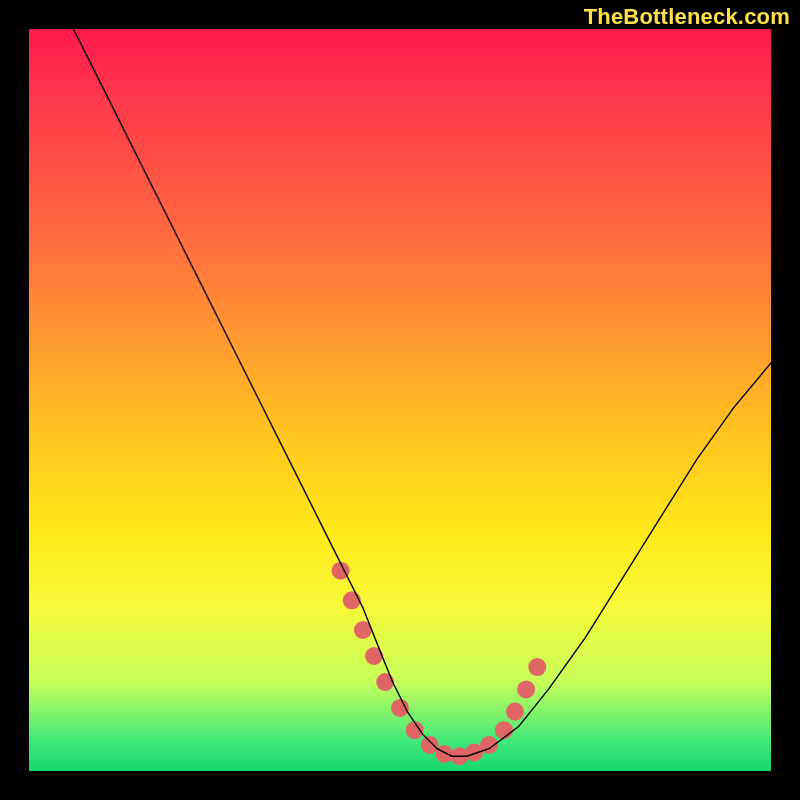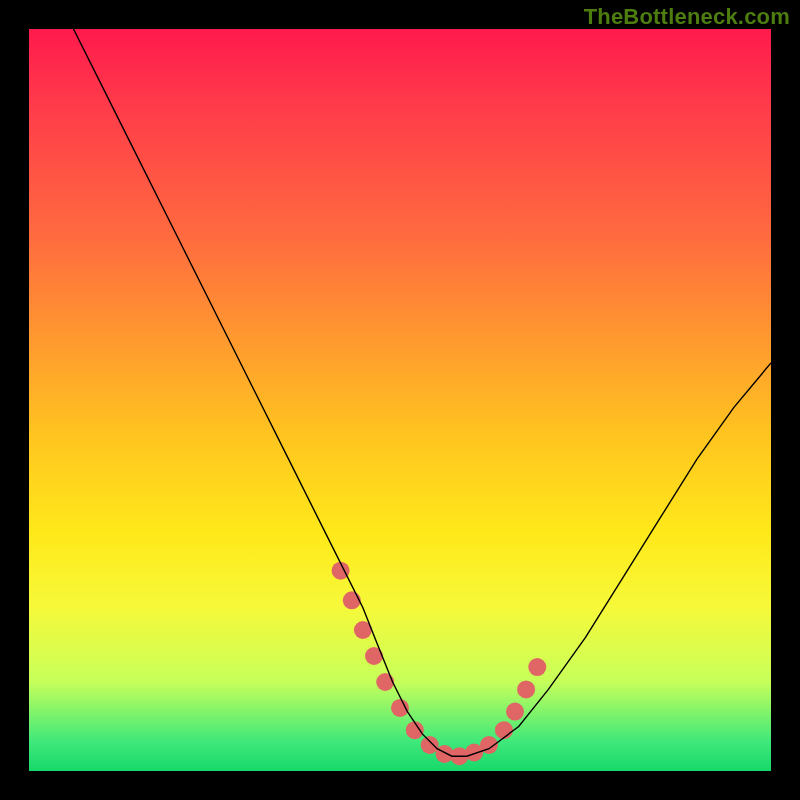--- a/index.html
+++ b/index.html
@@ -39,21 +39,21 @@
       #40e87a 96%,
       #17d86a 100%
     );
   }
   .watermark {
     position: absolute;
     top: 4px;
     right: 10px;
     font-size: 22px;
     font-weight: 600;
-    color: #4d7c0f;
+    color: #fde047;
     letter-spacing: 0.2px;
     user-select: none;
   }
   svg.overlay {
     position: absolute;
     left: 29px;
     top: 29px;
     width: 742px;
     height: 742px;
     overflow: visible;

